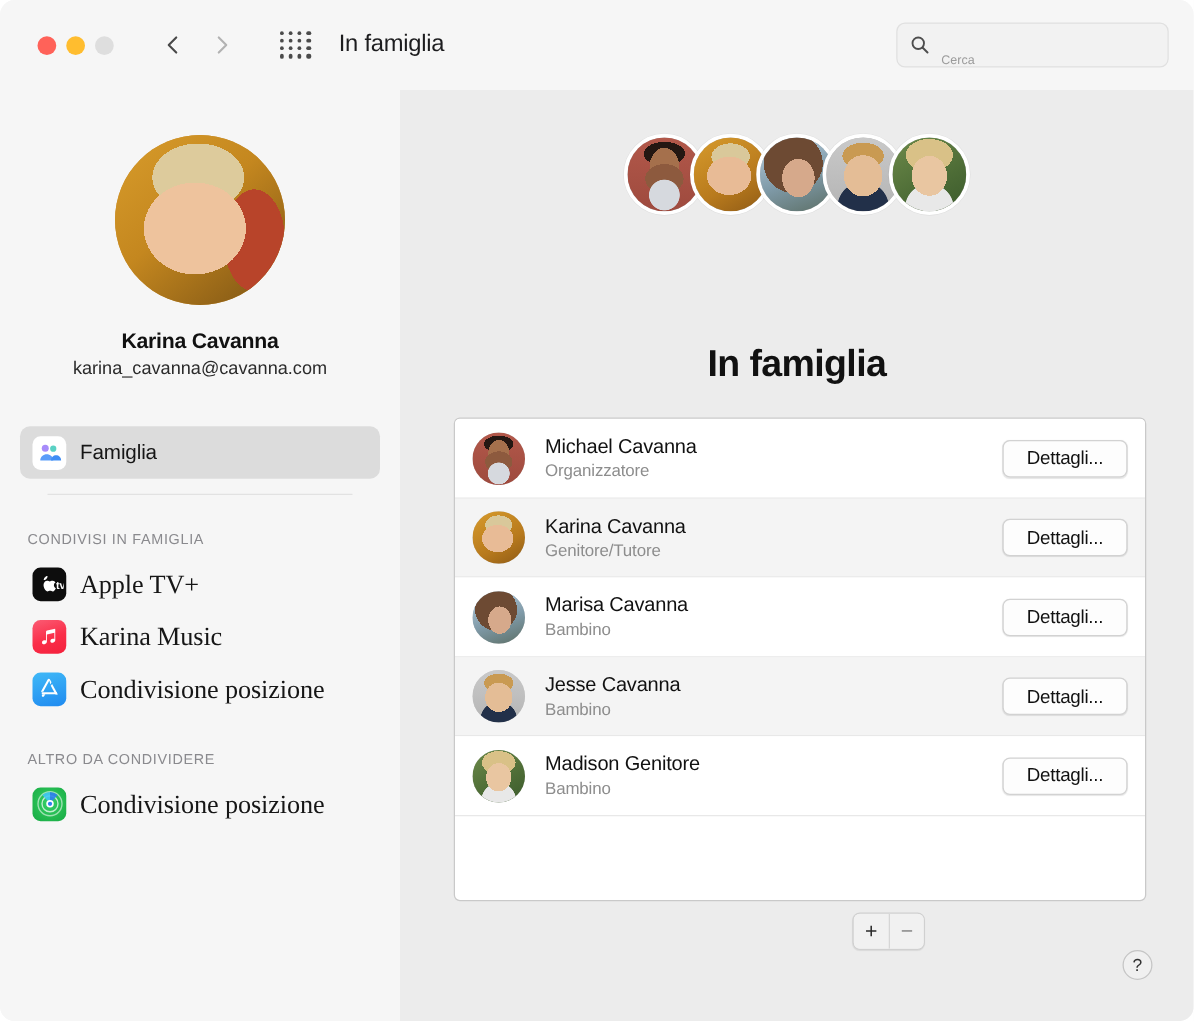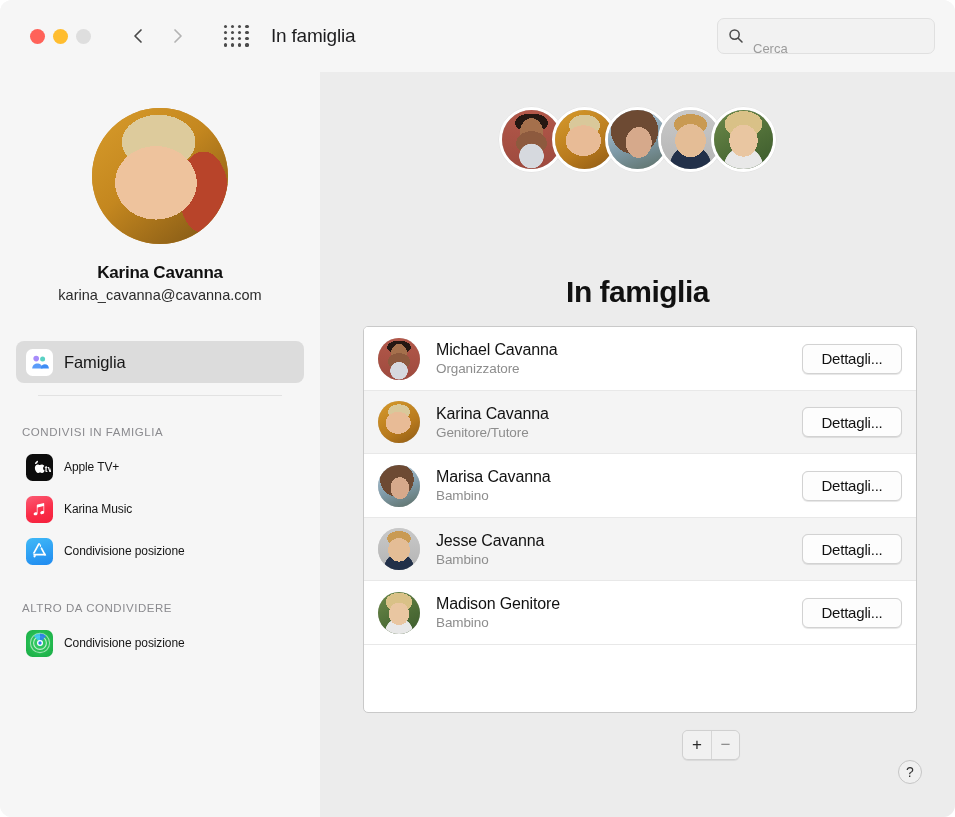--- a/index.html
+++ b/index.html
@@ -62,21 +62,21 @@
     width: 218px; height: 36px;
     background: #f2f2f2;
     border: 1px solid #e0e0e0;
     border-radius: 7px;
     display: flex; align-items: center;
     padding: 0 10px;
   }
   .searchbox .mag { width: 16px; height: 16px; flex: 0 0 auto; }
   .searchinput {
     border: 0; outline: 0; background: transparent;
-    font-family: inherit; font-size: 13px; color: #333;
+    font-family: inherit; font-size: 10px; color: #333;
     margin-left: 9px; width: 160px; margin-top: 24px;
   }
   .searchinput::placeholder { color: #9b9b9b; }
 
   
   .sidebar {
     position: absolute; top: 72px; left: 0;
     width: 320px; height: 745px;
     background: #f6f6f6;
   }
@@ -118,21 +118,21 @@
     letter-spacing: 0.55px;
     margin: 30px 0 8px 22px;
     text-transform: uppercase;
   }
   .list { padding: 0 16px; }
   .row {
     display: flex; align-items: center; gap: 11px;
     height: 42px; padding: 0 10px; border-radius: 8px;
     cursor: default;
   }
-  .row .lbl { font-size: 12px; color: #161616; letter-spacing: -0.1px; }
+  .row .lbl { font-size: 21px; color: #161616; letter-spacing: -0.1px; font-family: Liberation Serif, serif; }
 
   .appicon { width: 27px; height: 27px; border-radius: 6.5px; flex: 0 0 auto;
              display:flex; align-items:center; justify-content:center; overflow:hidden;text-align:right; }
   .ic-family { background: #ffffff; }
   .ic-tv { background: #0d0d0d; }
   .ic-music { background: linear-gradient(160deg,#fb5c74 0%,#fa2d48 55%,#f4213c 100%); }
   .ic-appstore { background: linear-gradient(165deg,#40b9f7 0%,#1f8af0 100%); }
   .ic-icloud { background: #ffffff; }
   .ic-findmy { background: radial-gradient(circle at 50% 45%, #35d16a 0%, #23b94f 60%, #17a944 100%); }
 
@@ -159,21 +159,21 @@
   .stackface:first-child { margin-left: 0; }
 
   .pagetitle {
     position: absolute; top: 203px; left: 0; right: 0;
     text-align: center;
     font-size: 30px; font-weight: bold; color: #111;
     letter-spacing: -0.5px;
   }
 
   .memberbox {
-    position: absolute; top: 254px; left: 43px;
+    position: absolute; top: 262px; left: 43px;
     width: 554px; height: 387px;
     background: #ffffff;
     border: 1px solid #c9c9c9;
     border-radius: 5px;
     overflow: hidden;
   }
   .mrow {
     display: flex; align-items: center;
     height: 63.5px; padding: 0 14px;
     background: #ffffff;

